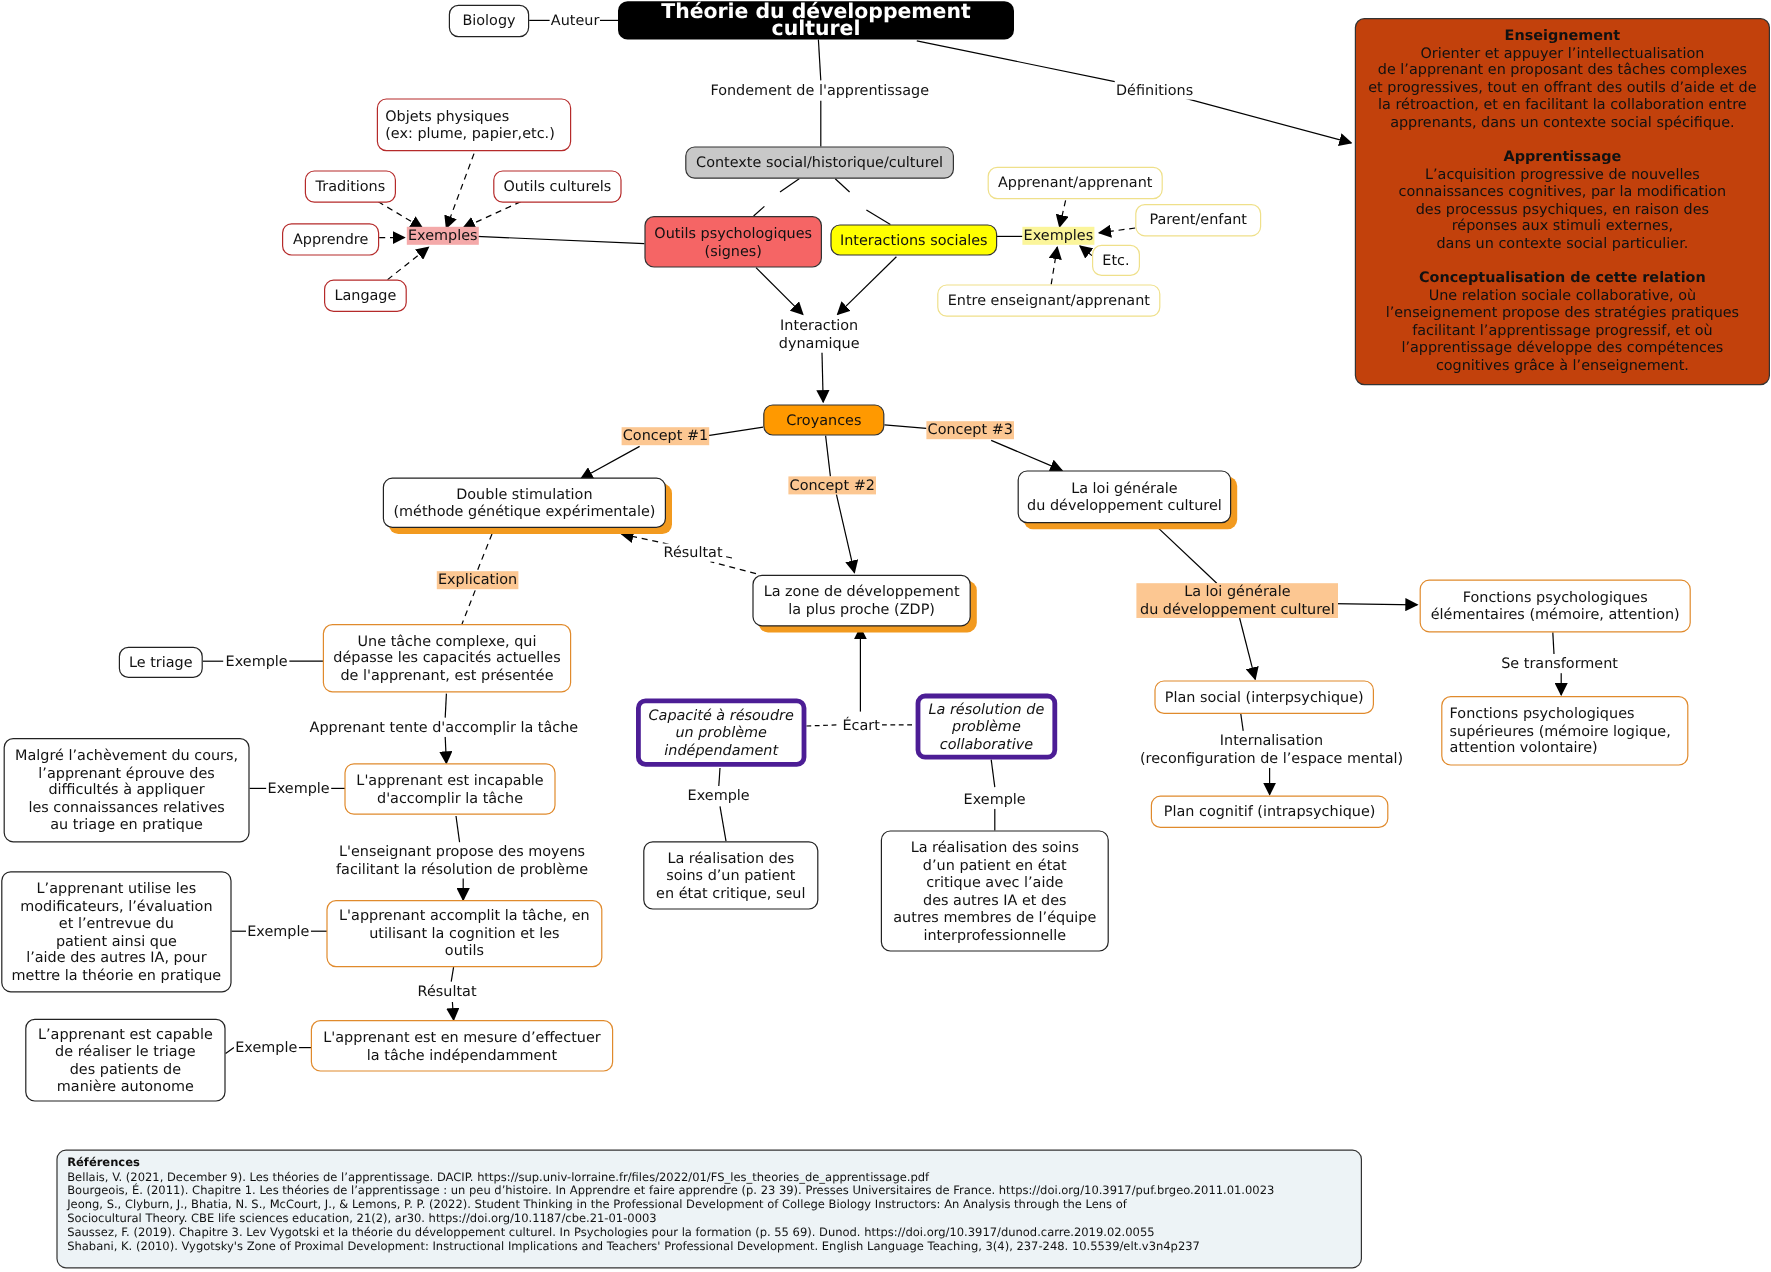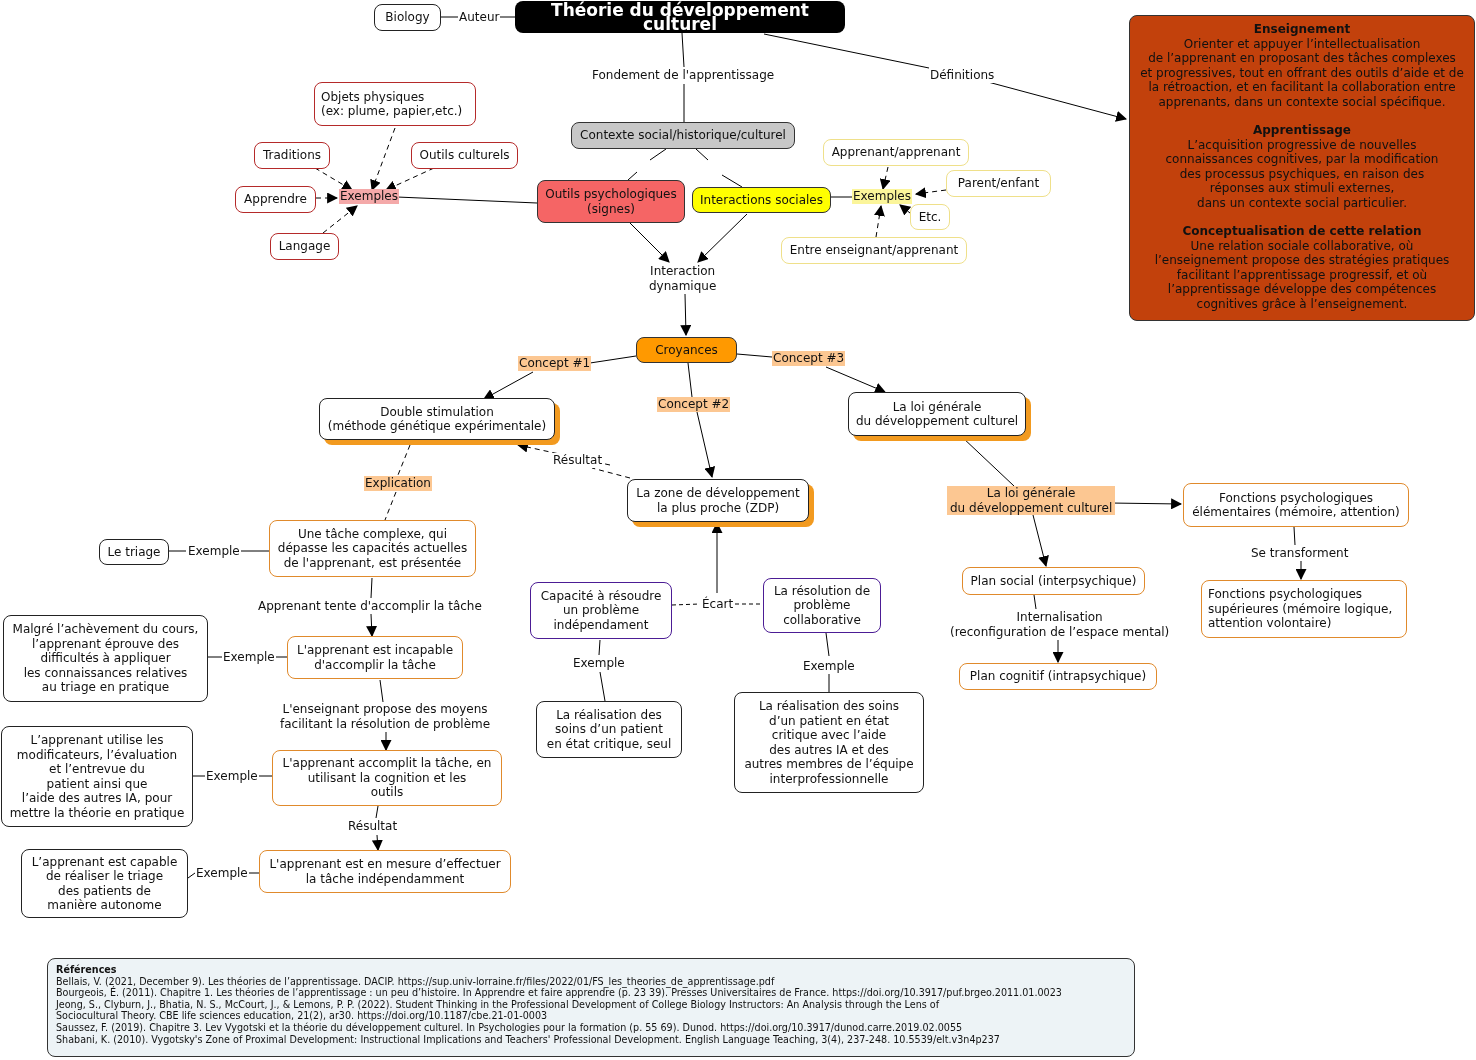--- a/index.html
+++ b/index.html
@@ -6,21 +6,21 @@
   body { width:1476px; height:1060px; position:relative; overflow:hidden;
          font-family:"DejaVu Sans", "Liberation Sans", sans-serif; font-size:12px; color:#111; }
   #edges { position:absolute; left:0; top:0; width:1476px; height:1060px; pointer-events:none; }
   .node { position:absolute; box-sizing:border-box; border-radius:8px; background:#fff;
           display:flex; align-items:center; justify-content:center; text-align:center;
           white-space:pre-line; line-height:14.5px; padding:2px 6px; font-size:12px; }
   .b-black { border:1px solid #222; }
   .b-red { border:1px solid #b52a2a; }
   .b-yellow { border:1px solid #efe08a; }
   .b-orange { border:1px solid #e08a2c; }
-  .b-orange-lt { border:1px solid #4c1d95; }
+  .b-orange-lt { border:4px solid #4c1d95;font-style:italic; }
   .shadow-or { box-shadow:5px 5px 0 #f29a1f; }
   .title { background:#000; color:#fff; font-weight:bold; font-size:17px; border-radius:8px; }
   .gray { background:#c8c8c8; border:1px solid #333; }
   .redfill { background:#f56565; border:1px solid #333; }
   .yellowfill { background:#ffff00; border:1px solid #333; }
   .orangefill { background:#ff9900; border:1px solid #333; }
   .lbl { position:absolute; white-space:pre-line; text-align:center; line-height:14.5px;
          font-size:12px; background:#fff; padding:0 1px; }
   .lbl.pink { background:#f4a9a9; }
   .lbl.yel { background:#fbf59a; }

